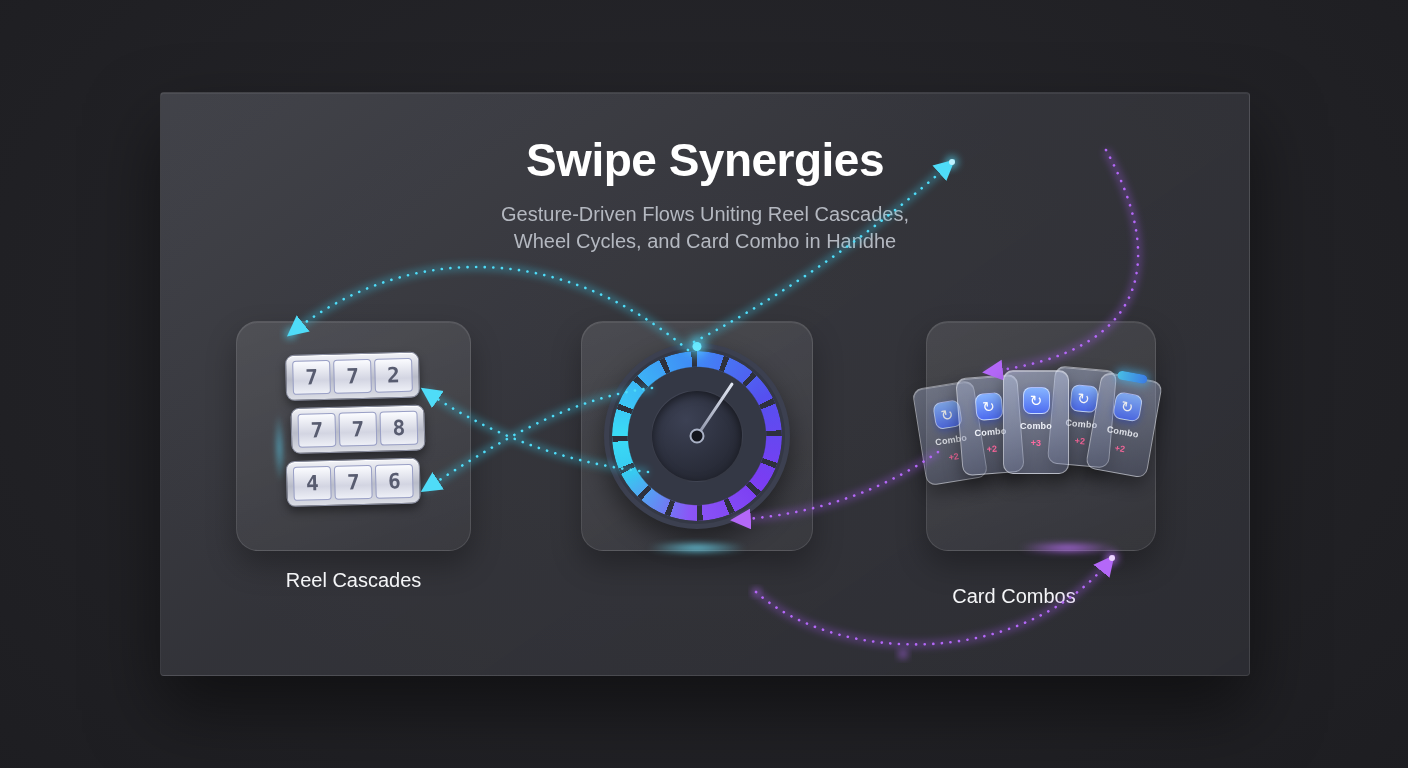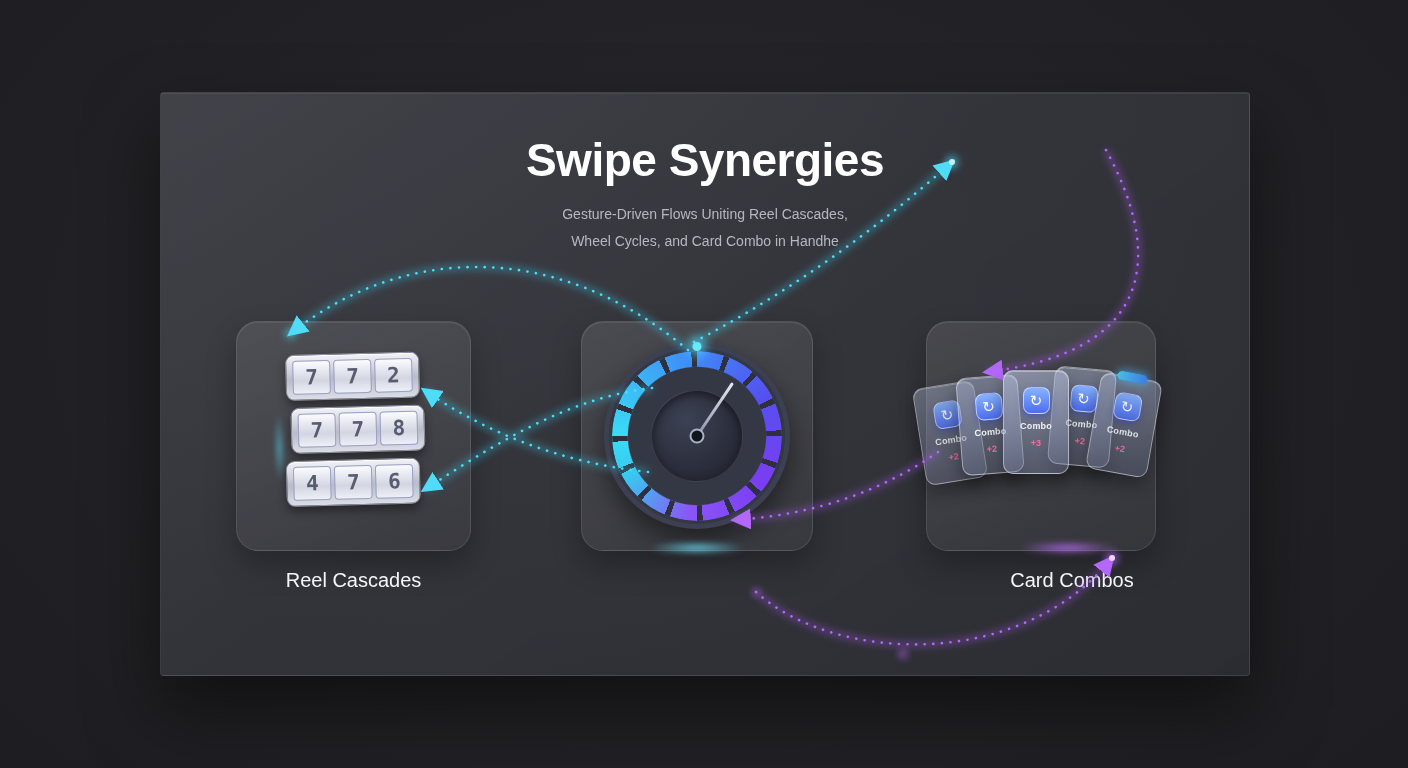--- a/index.html
+++ b/index.html
@@ -18,39 +18,39 @@
     border:1px solid rgba(255,255,255,.08);
     box-shadow: 0 34px 70px rgba(0,0,0,.5), inset 0 1px 0 rgba(255,255,255,.07);
   }
 
   .title {
     position:absolute; left:0; right:0; top:40px;
     text-align:center; color:#ffffff;
     font-size:46px; font-weight:800; letter-spacing:-.5px;
   }
   .subtitle { position:absolute; left:0; right:0; top:108px; text-align:center;
-    color:#b4b8c0; font-size:14px; line-height:27px; font-weight:400; }
+    color:#b4b8c0; font-size:20px; line-height:27px; font-weight:400; }
 
   
   .sub-card {
     position:absolute; top:228px; width:235px; height:230px;
     border-radius:22px;
     background: linear-gradient(160deg, rgba(255,255,255,.10), rgba(255,255,255,.035));
     border:1.5px solid rgba(255,255,255,.11);
     box-shadow: inset 0 1px 0 rgba(255,255,255,.08), 0 14px 30px rgba(0,0,0,.28);
   }
   .card-1 { left:75px; }
   .card-2 { left:420px; width:232px; }
   .card-3 { left:765px; width:230px; }
 
   .card-label {
     position:absolute; top:476px; width:235px; text-align:center;
     color:#f4f5f7; font-size:20px; font-weight:400;
   }
-  .label-1 { left:75px; } .label-2 { left:420px; width:232px; } .label-3 { left:796px; width:230px; }
+  .label-1 { left:75px; } .label-2 { left:420px; width:232px; } .label-3 { left:738px; width:230px;margin-top:16px; }
 
   .glow-bar { position:absolute; bottom:-4px; height:12px; width:100px; filter:blur(3px); border-radius:50%; }
   .glow-cyan { left:50%; transform:translateX(-50%);
     background: radial-gradient(ellipse at center, rgba(110,228,255,.95), rgba(110,228,255,0) 70%); }
   .glow-purple { left:62%; transform:translateX(-50%);
     background: radial-gradient(ellipse at center, rgba(190,110,255,.95), rgba(190,110,255,0) 70%); }
 
   
   .reels { position:absolute; left:50%; top:50%; transform:translate(-50%,-52%) rotate(-1.5deg); width:134px; }
   .reel {

